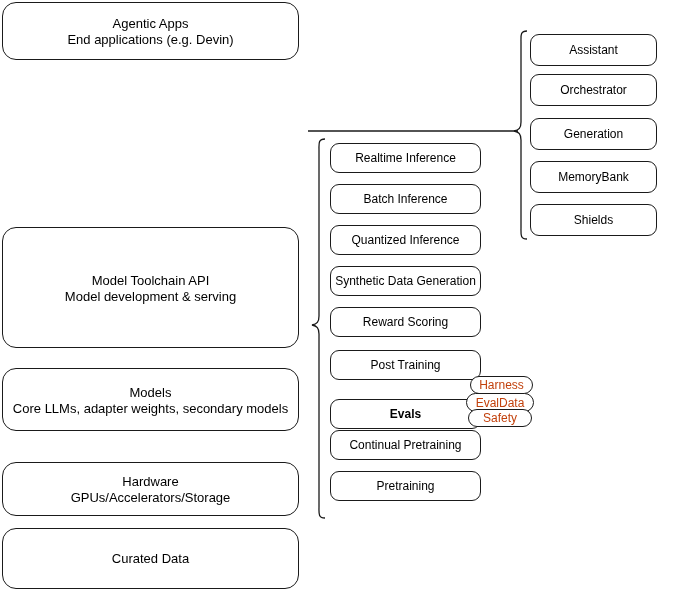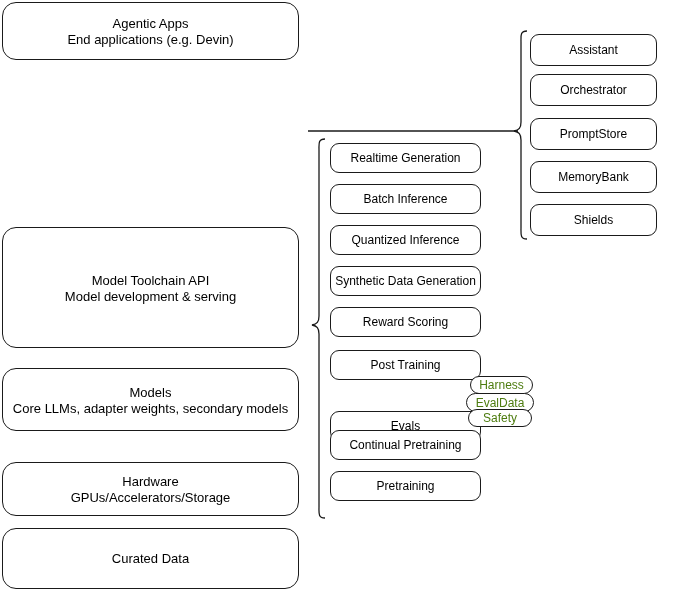--- a/index.html
+++ b/index.html
@@ -82,21 +82,21 @@
     box-sizing: border-box;
     background: #ffffff;
     border: 1px solid #1a1a1a;
     border-radius: 999px;
     display: flex;
     align-items: center;
     justify-content: center;
     font-size: 12px;
     line-height: 14px;
     white-space: nowrap;
-    color: #4d7c0f;
+    color: #c2410c;
   }
 
   
   #connectors {
     position: absolute;
     left: 0; top: 0;
     width: 682px;
     height: 591px;
     pointer-events: none;
   }
@@ -151,59 +151,59 @@
   <div class="box layer-box" style="top:442px;height:54px;margin-top:20px;">
     <div class="title">Hardware</div>
     <div class="subtitle">GPUs/Accelerators/Storage</div>
   </div>
 
   <div class="box layer-box" style="top:528px;height:61px;">
     <div class="title">Curated Data</div>
   </div>
 
   <div class="box chip mid-chip" style="top:143px;">
-    <div class="title">Realtime Generation</div>
+    <div class="title">Realtime Inference</div>
   </div>
   <div class="box chip mid-chip" style="top:184px;">
     <div class="title">Batch Inference</div>
   </div>
   <div class="box chip mid-chip" style="top:225px;">
     <div class="title">Quantized Inference</div>
   </div>
   <div class="box chip mid-chip" style="top:266px;">
     <div class="title">Synthetic Data Generation</div>
   </div>
   <div class="box chip mid-chip" style="top:307px;">
     <div class="title">Reward Scoring</div>
   </div>
   <div class="box chip mid-chip" style="top:350px;">
     <div class="title">Post Training</div>
   </div>
-  <div class="box chip mid-chip" style="top:411px;">
+  <div class="box chip mid-chip" style="top:399px;font-weight:bold;">
     <div class="title">Evals</div>
   </div>
   <div class="box chip mid-chip" style="top:430px;">
     <div class="title">Continual Pretraining</div>
   </div>
   <div class="box chip mid-chip" style="top:471px;">
     <div class="title">Pretraining</div>
   </div>
 
   <div class="pill" style="left:470px;top:376px;width:63px;height:18px;z-index:4;">Harness</div>
   <div class="pill" style="left:466px;top:393px;width:68px;height:19px;z-index:5;">EvalData</div>
   <div class="pill" style="left:468px;top:409px;width:64px;height:18px;z-index:6;">Safety</div>
 
   <div class="box chip right-chip" style="top:34px;">
     <div class="title">Assistant</div>
   </div>
   <div class="box chip right-chip" style="top:74px;">
     <div class="title">Orchestrator</div>
   </div>
   <div class="box chip right-chip" style="top:118px;">
-    <div class="title">PromptStore</div>
+    <div class="title">Generation</div>
   </div>
   <div class="box chip right-chip" style="top:161px;">
     <div class="title">MemoryBank</div>
   </div>
   <div class="box chip right-chip" style="top:204px;">
     <div class="title">Shields</div>
   </div>
 
 </div>
 

